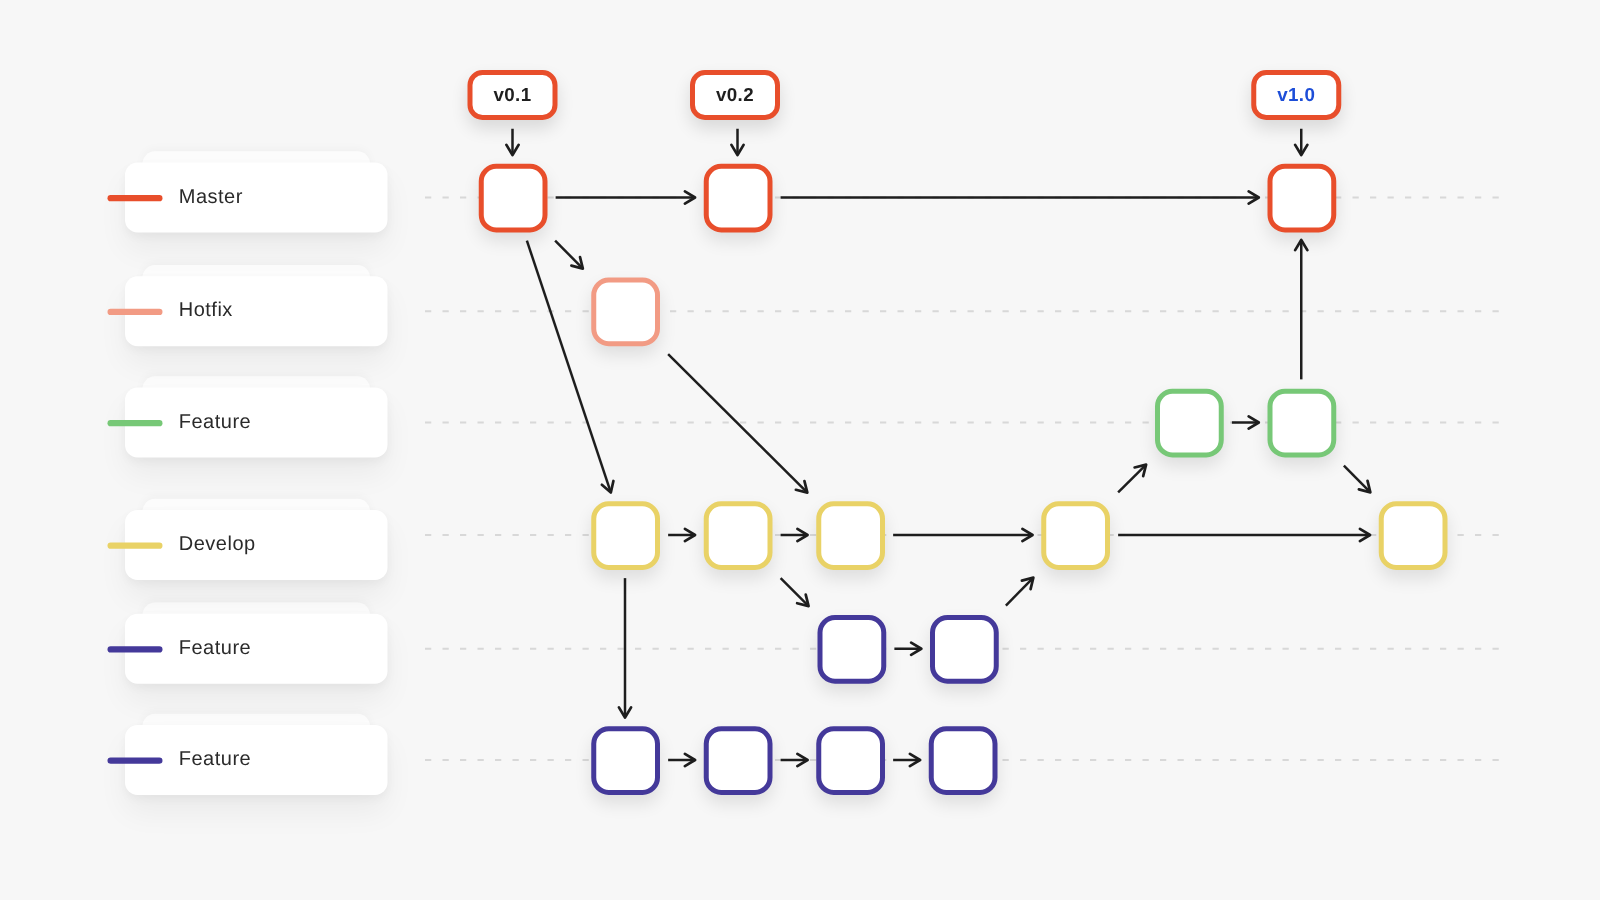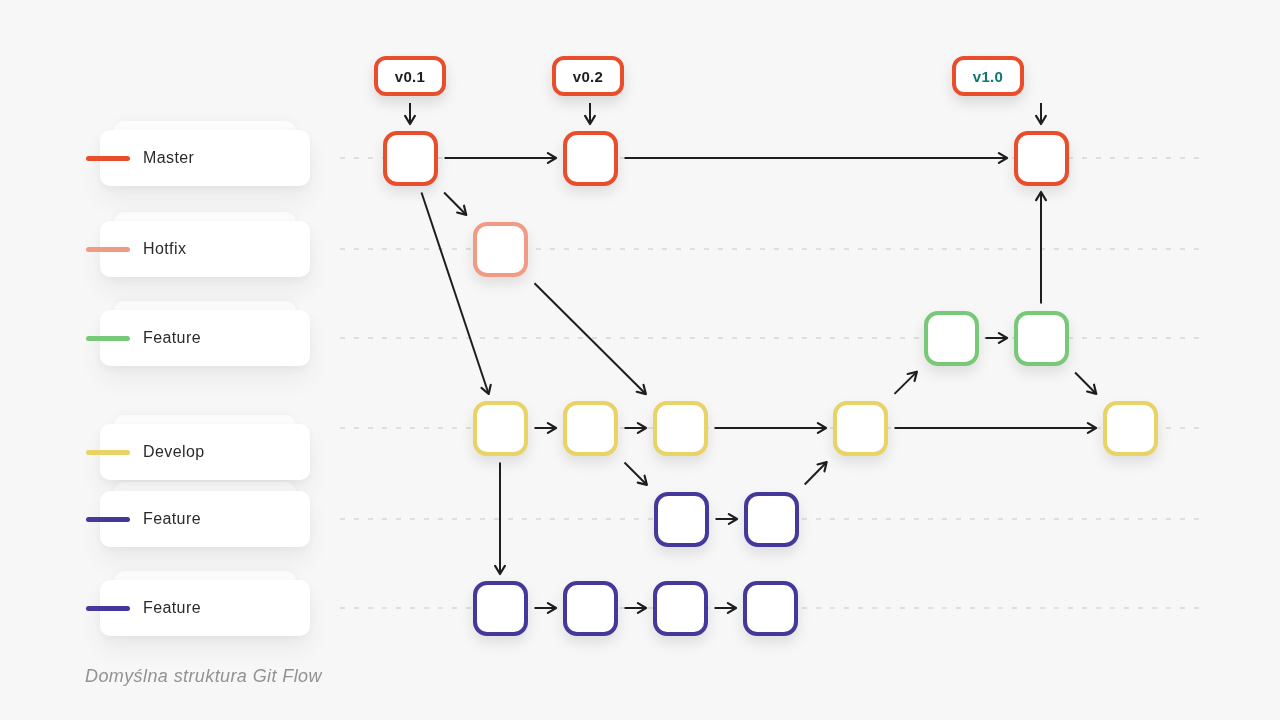--- a/index.html
+++ b/index.html
@@ -150,45 +150,44 @@
       <div class="node" style="width: 55px; height: 55px; left: 832.5px; top: 400.5px; border-color: rgb(233, 210, 102);"></div>
       <div class="node" style="width: 55px; height: 55px; left: 1102.5px; top: 400.5px; border-color: rgb(233, 210, 102);"></div>
       <div class="node" style="width: 55px; height: 55px; left: 653.5px; top: 491.5px; border-color: rgb(68, 57, 154);"></div>
       <div class="node" style="width: 55px; height: 55px; left: 743.5px; top: 491.5px; border-color: rgb(68, 57, 154);"></div>
       <div class="node" style="width: 55px; height: 55px; left: 472.5px; top: 580.5px; border-color: rgb(68, 57, 154);"></div>
       <div class="node" style="width: 55px; height: 55px; left: 562.5px; top: 580.5px; border-color: rgb(68, 57, 154);"></div>
       <div class="node" style="width: 55px; height: 55px; left: 652.5px; top: 580.5px; border-color: rgb(68, 57, 154);"></div>
       <div class="node" style="width: 55px; height: 55px; left: 742.5px; top: 580.5px; border-color: rgb(68, 57, 154);"></div>
       <div class="tag" style="width: 72px; height: 40px; left: 374px; top: 56px; border-color: rgb(232, 78, 43); color: rgb(31, 31, 31);">v0.1</div>
       <div class="tag" style="width: 72px; height: 40px; left: 552px; top: 56px; border-color: rgb(232, 78, 43); color: rgb(31, 31, 31);">v0.2</div>
-      <div class="tag" style="width: 72px; height: 40px; left: 952px; top: 56px; border-color: rgb(232, 78, 43); color: #0f766e;">v1.0</div>
+      <div class="tag" style="width: 72px; height: 40px; left: 1001px; top: 56px; border-color: rgb(232, 78, 43); color: #1d4ed8;">v1.0</div>
     </div>
 
   <div class="legend">
     <div class="legend-item" style="top: 130px;">
       <span class="legend-swatch" style="background: rgb(232, 78, 43);"></span>
       <span class="legend-label">Master</span>
     </div>
     <div class="legend-item" style="top: 221px;">
       <span class="legend-swatch" style="background: rgb(242, 155, 132);"></span>
       <span class="legend-label">Hotfix</span>
     </div>
     <div class="legend-item" style="top: 310px;">
       <span class="legend-swatch" style="background: rgb(119, 200, 119);"></span>
       <span class="legend-label">Feature</span>
     </div>
-    <div class="legend-item" style="top: 424px;">
+    <div class="legend-item" style="top: 408px;">
       <span class="legend-swatch" style="background: rgb(233, 210, 102);"></span>
       <span class="legend-label">Develop</span>
     </div>
     <div class="legend-item" style="top: 491px;">
       <span class="legend-swatch" style="background: rgb(68, 57, 154);"></span>
       <span class="legend-label">Feature</span>
     </div>
     <div class="legend-item" style="top: 580px;">
       <span class="legend-swatch" style="background: rgb(68, 57, 154);"></span>
       <span class="legend-label">Feature</span>
     </div>
   </div>
 
-  <div class="caption" style="color: rgb(146, 146, 146);">Domyślna struktura Git Flow</div>
 
 </div>
 
 </body></html>

